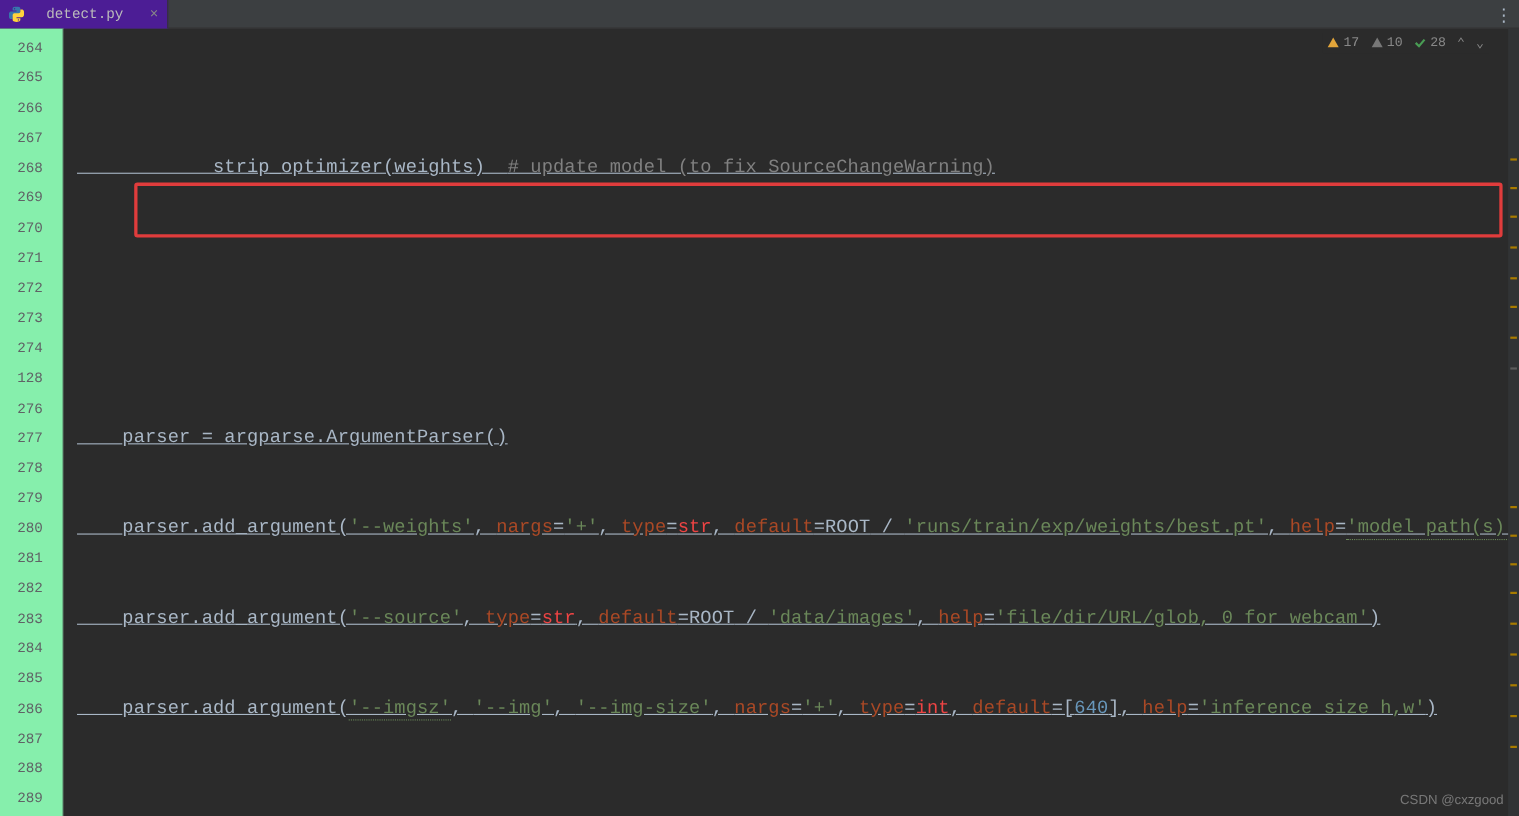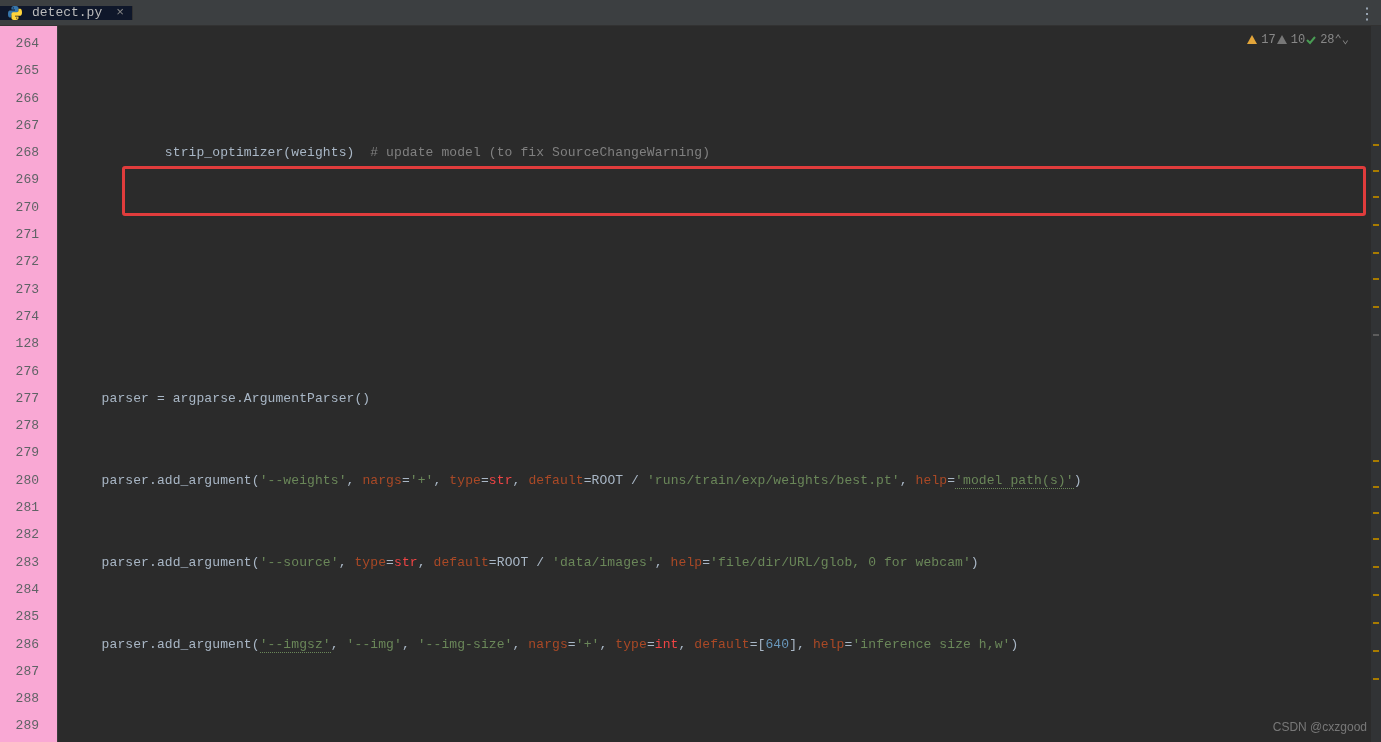--- a/index.html
+++ b/index.html
@@ -13,26 +13,26 @@
   height: 742px;
 }
 .tab-bar {
   background: #3c3f41;
   height: 26px;
   display: flex;
   align-items: center;
   border-bottom: 1px solid #323232;
 }
 .tab {
-  background: #0f172a;
-  height: 14px;
+  background: #4c1d95;
+  height: 26px;
   display: flex;
   align-items: center;
   padding: 0 8px;
-  gap: 10px;
+  gap: 20px;
   border-right: 1px solid #323232;
 }
 .tab-icon {
   width: 14px;
   height: 14px;
   display: flex;
   align-items: center;
   justify-content: center;
 }
 .py-icon {
@@ -48,21 +48,21 @@
   color: #a9b7c6;
   font-size: 16px;
   cursor: pointer;
 }
 .editor-wrap {
   display: flex;
   height: calc(742px - 26px);
   position: relative;
 }
 .gutter {
-  background: #f9a8d4;
+  background: #86efac;
   width: 58px;
   flex-shrink: 0;
   padding-top: 4px;
   text-align: right;
   color: #606366;
   font-size: 13px;
   line-height: 27.3px;
   user-select: none;
   border-right: 1px solid #3a3a3a;
 }
@@ -71,29 +71,31 @@
   flex: 1;
   padding-top: 4px;
   position: relative;
   line-height: 27.3px;
   white-space: pre;
   overflow: hidden;
 }
 .code-line {
   height: 27.3px;
   padding-left: 12px;
-  font-size: 13px;
+  font-size: 17px;
   letter-spacing: 0.1px;
+  text-decoration: underline;
 }
 .status-indicators {
   position: absolute;
   top: 30px;
   right: 28px;
   display: flex;
-  align-items: center;
+  align-items: flex-start;
+  gap: 10px;
   font-size: 12px;
   z-index: 5;
   background: #2b2b2b;
   padding: 2px 4px;
 }
 .ind { display: flex; align-items: center; gap: 3px; color: #777; }
 .ind-num { color: #888; }
 .chevron { color: #888; font-size: 12px; cursor: pointer; }
 .right-marker-strip {
   position: absolute;

